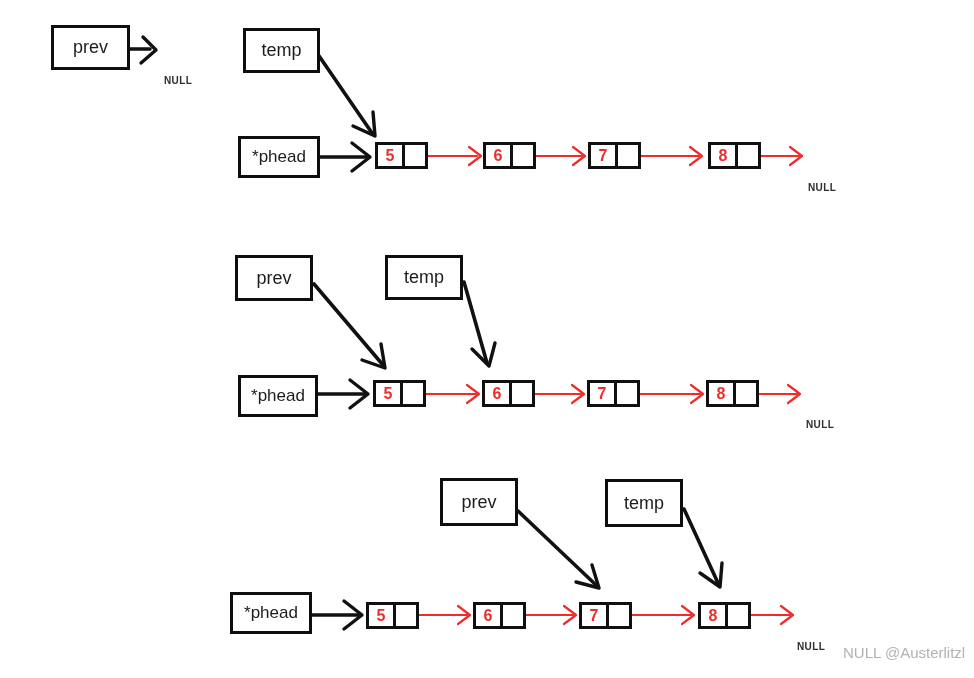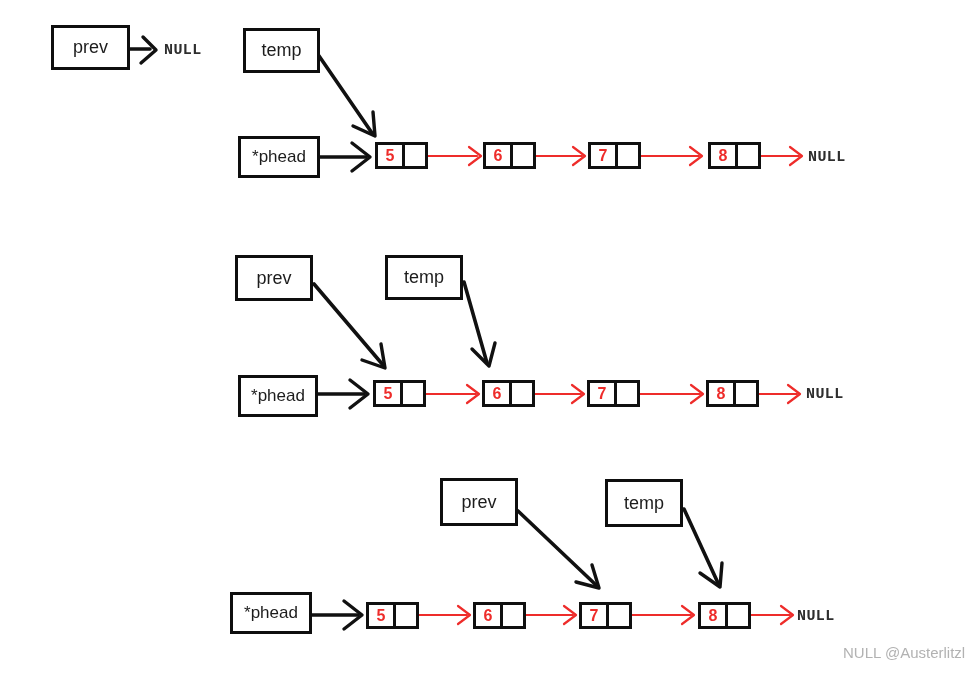--- a/index.html
+++ b/index.html
@@ -19,22 +19,23 @@
     position:absolute;box-sizing:border-box;width:53px;height:27px;border:3px solid #101010;
     background:#fff;display:flex;
   }
   .node .cellv{
     box-sizing:border-box;width:27px;border-right:3px solid #101010;
     display:flex;align-items:center;justify-content:center;
     font-size:16px;font-weight:bold;color:var(--red,#ee2c2a);
   }
   .node .celln{flex:1;}
   .nulltext{
-    position:absolute;font-size:15px;color:#2e2e2e;letter-spacing:0.4px;font-weight:bold;
-    font-family:Liberation Mono, monospace;
+    position:absolute;font-size:10px;color:#2e2e2e;letter-spacing:0.4px;font-weight:bold;
+    font-family:Liberation Sans, sans-serif;
+    margin-top:33px;
   }
   .watermark{
     position:absolute;left:843px;top:644px;font-size:15px;color:var(--wm,#b2b2b2);
   }
 </style>
 </head>
 <body>
 
 <div class="canvas">
 

